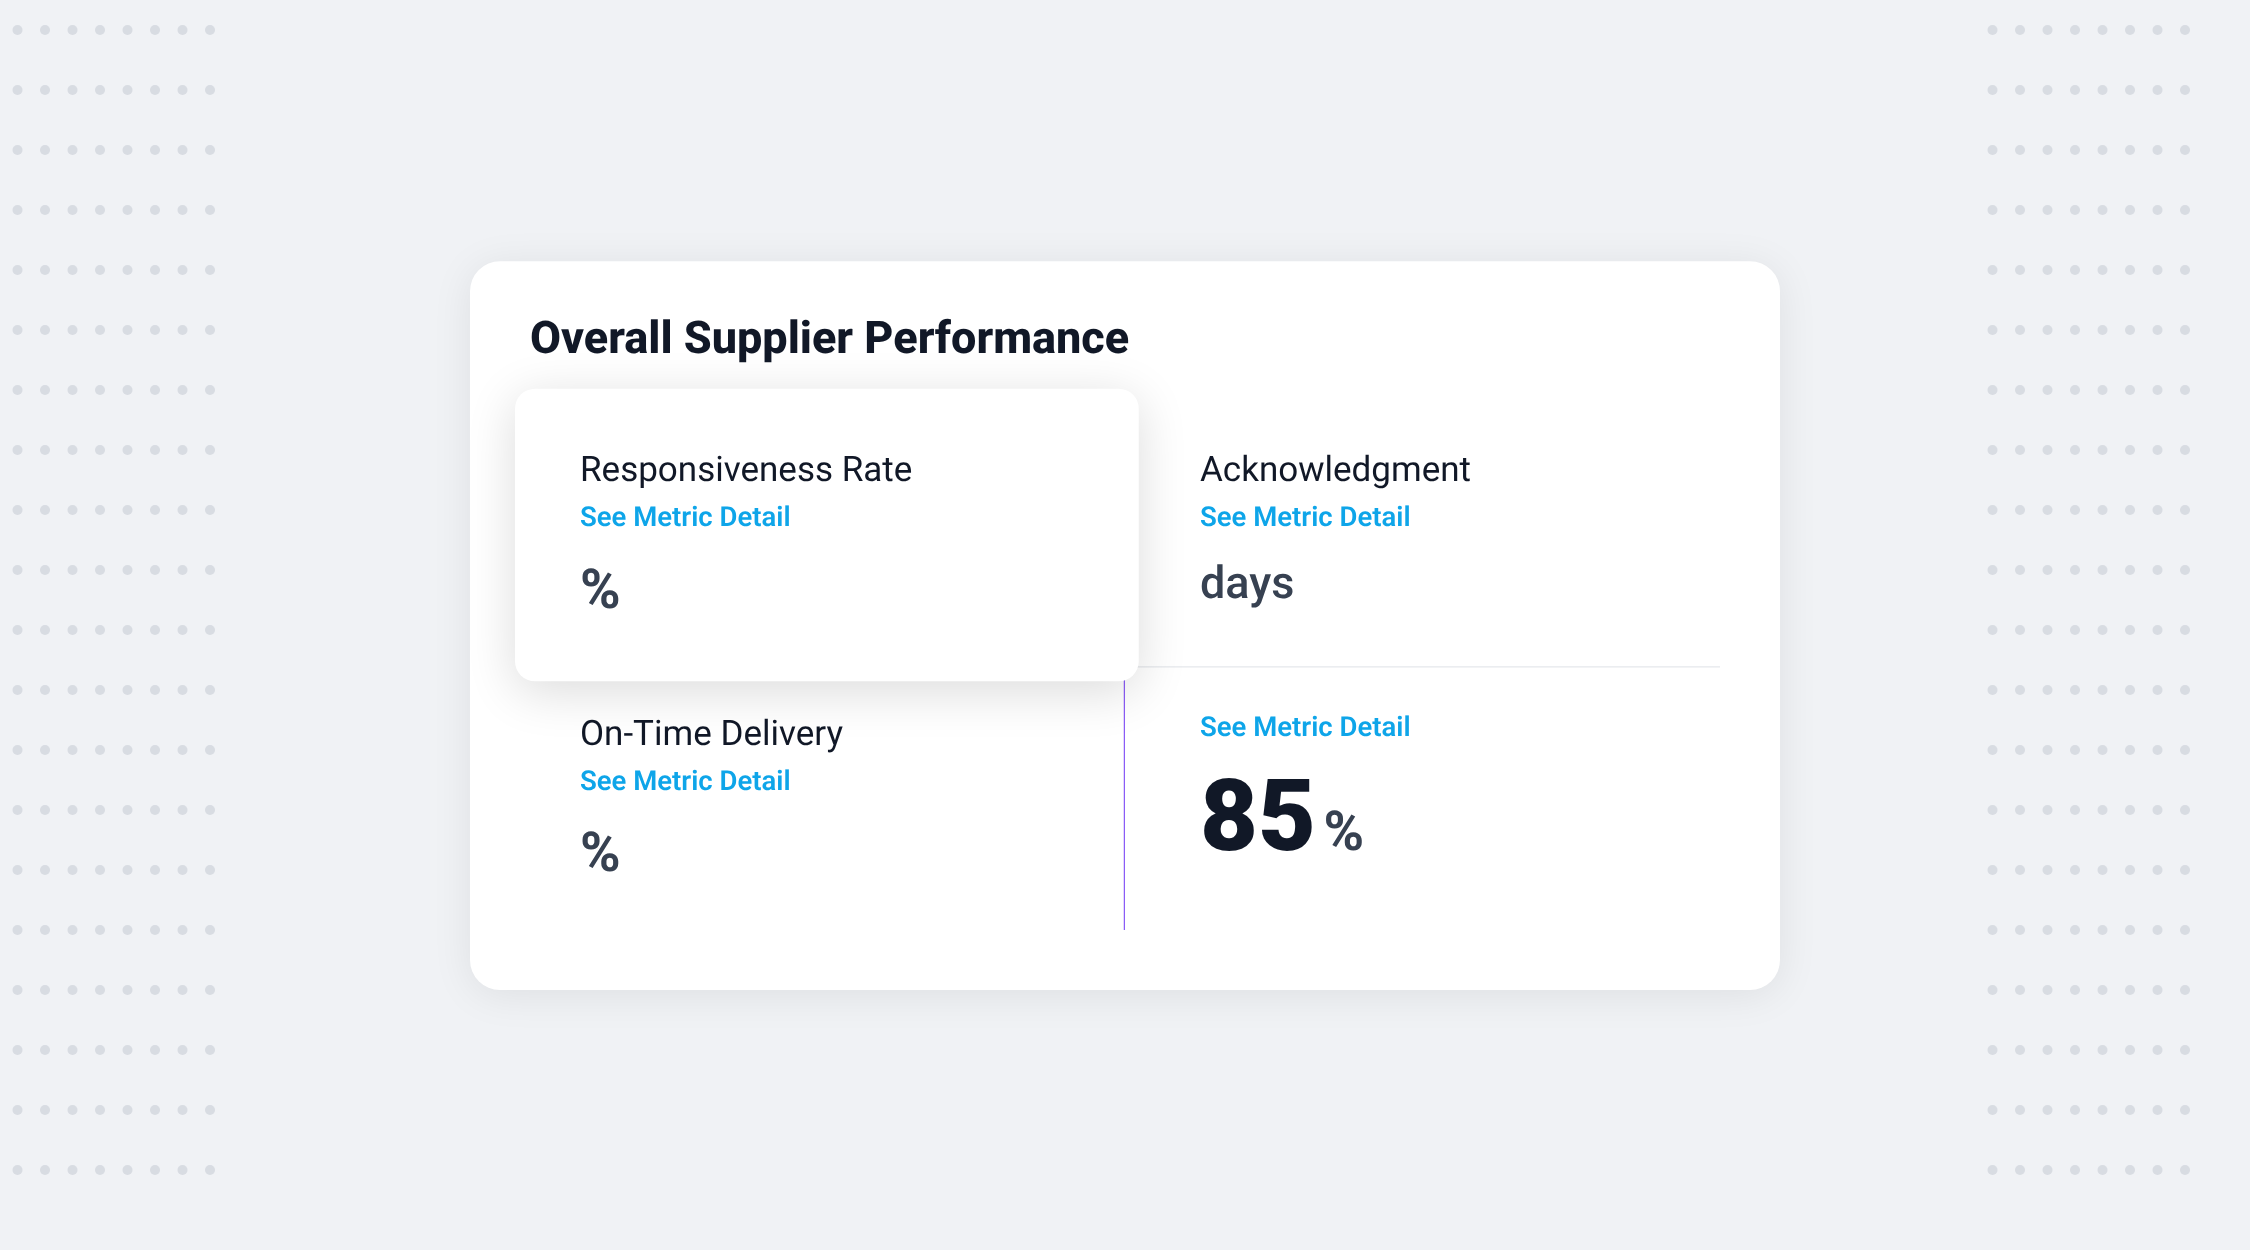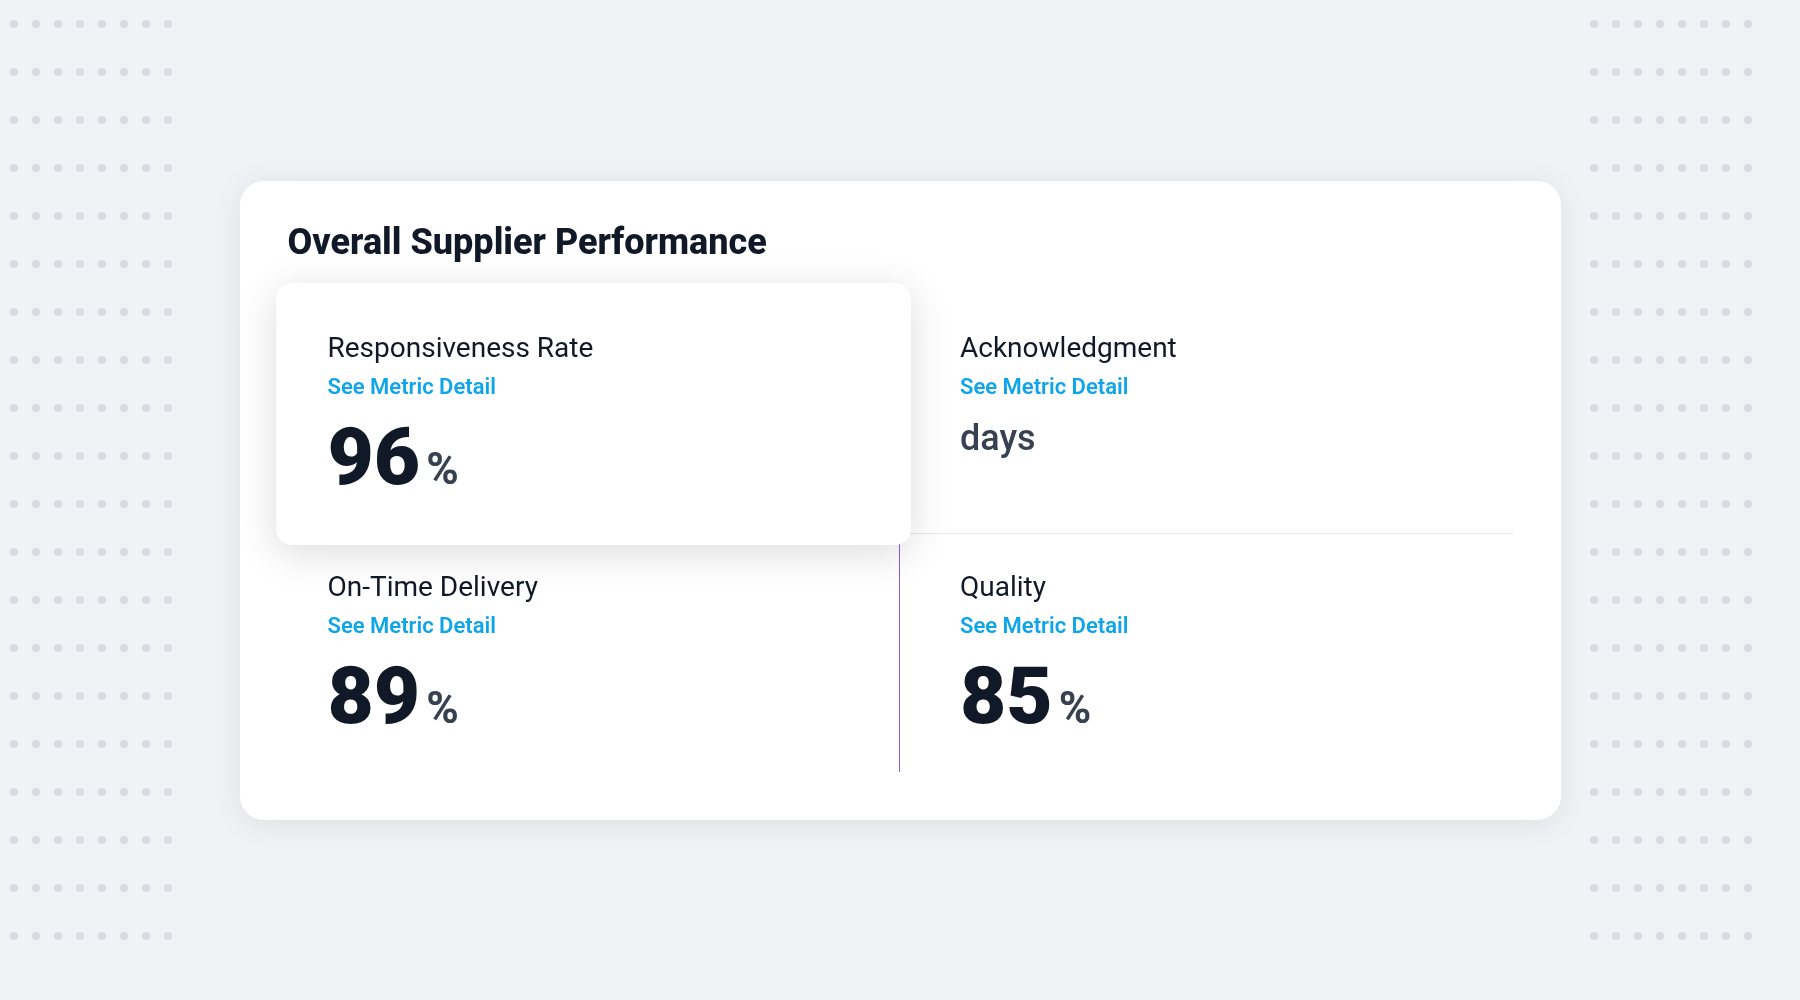--- a/index.html
+++ b/index.html
@@ -44,21 +44,21 @@
       height: 8px;
       border-radius: 50%;
       background: #c8cdd6;
       opacity: 0.6;
     }
 
     .card-container {
       background: #ffffff;
       border-radius: 24px;
       box-shadow: 0 4px 32px rgba(0,0,0,0.08);
-      width: 1321px;
+      width: 1048px;
       padding: 40px 48px 48px 48px;
       position: relative;
       z-index: 1;
     }
 
     .card-title {
       font-size: 36px;
       font-weight: 800;
       color: #111827;
       margin-bottom: 32px;
@@ -502,45 +502,42 @@
 
   <div class="metrics-grid">
 
     <div class="metric-cell top-left">
       <div class="highlight-card"></div>
       <div class="blue-bar"></div>
       <div class="metric-inner">
         <div class="metric-name">Responsiveness Rate</div>
         <a class="metric-link" href="#">See Metric Detail</a>
         <div class="metric-value-row">
-          <span class="metric-value-big">96</span>
           <span class="metric-value-suffix">%</span>
         </div>
       </div>
     </div>
 
     <div class="metric-cell top-right">
       <div class="metric-name">Acknowledgment</div>
       <a class="metric-link" href="#">See Metric Detail</a>
       <div class="metric-value-row">
         <span class="metric-value-unit">days</span>
       </div>
     </div>
 
     <div class="metric-cell bottom-left">
       <div class="metric-name">On-Time Delivery</div>
       <a class="metric-link" href="#">See Metric Detail</a>
       <div class="metric-value-row">
-        <span class="metric-value-big">89</span>
         <span class="metric-value-suffix">%</span>
       </div>
     </div>
 
     <div class="metric-cell bottom-right">
-      <div class="metric-name">Quality</div>
       <a class="metric-link" href="#">See Metric Detail</a>
       <div class="metric-value-row">
         <span class="metric-value-big">85</span>
         <span class="metric-value-suffix">%</span>
       </div>
     </div>
 
   </div>
 </div>
 

